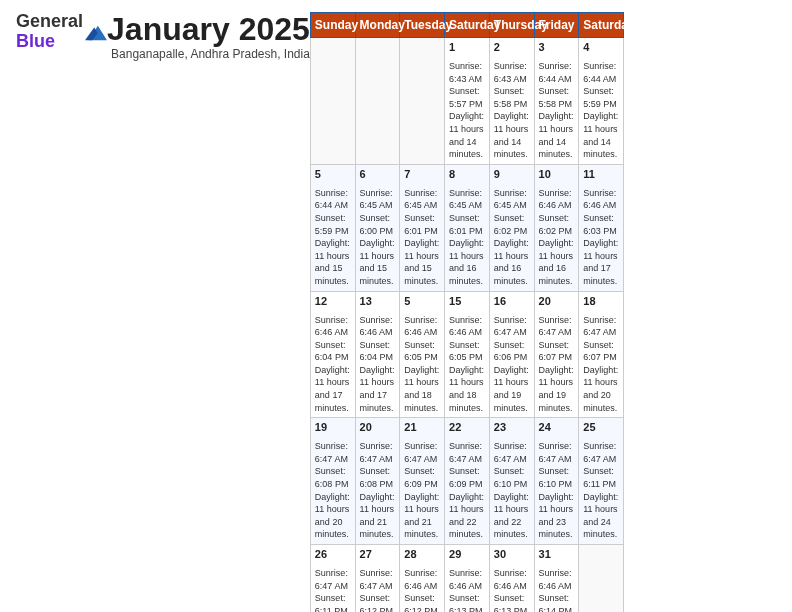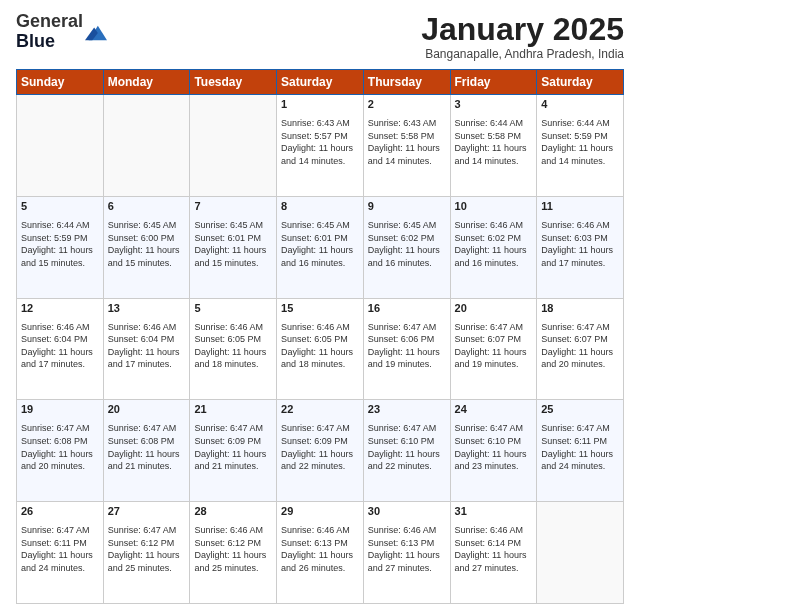--- a/index.html
+++ b/index.html
@@ -8,21 +8,21 @@
       height: 612px;
       font-family: Arial, sans-serif;
       background: #fff;
       overflow: hidden;
     }
     .page {
       width: 640px;
       height: 612px;
       padding: 12px 16px 8px 16px;
       display: flex;
-      flex-direction: column;
+      flex-direction: row;
     }
     .header {
       display: flex;
       align-items: flex-start;
       justify-content: space-between;
       margin-bottom: 8px;
     }
     .logo {
       display: flex;
       align-items: center;
@@ -33,21 +33,21 @@
       line-height: 1.1;
     }
     .logo-general {
       font-size: 18px;
       font-weight: bold;
       color: #333;
     }
     .logo-blue {
       font-size: 18px;
       font-weight: bold;
-      color: #0f172a;
+      color: #6d28d9;
     }
     .logo-icon {
       width: 22px;
       height: 22px;
       margin-left: 2px;
       margin-top: 2px;
     }
     .title-block {
       text-align: right;
     }

